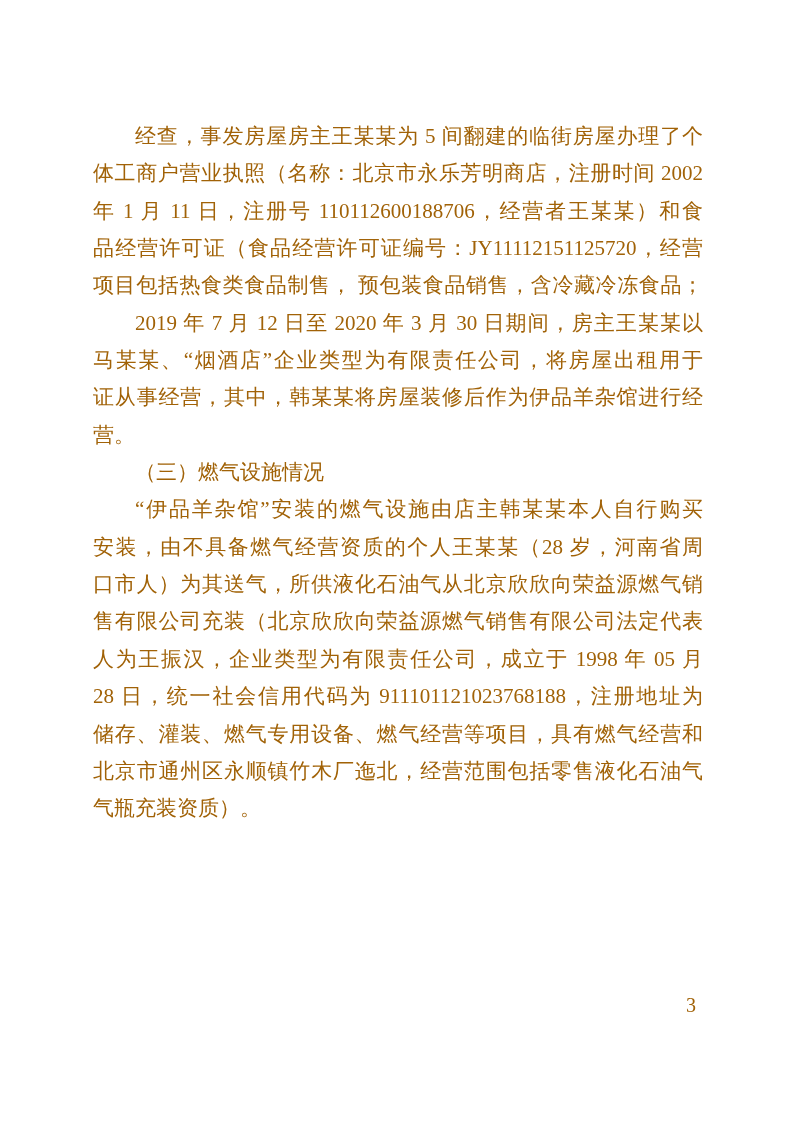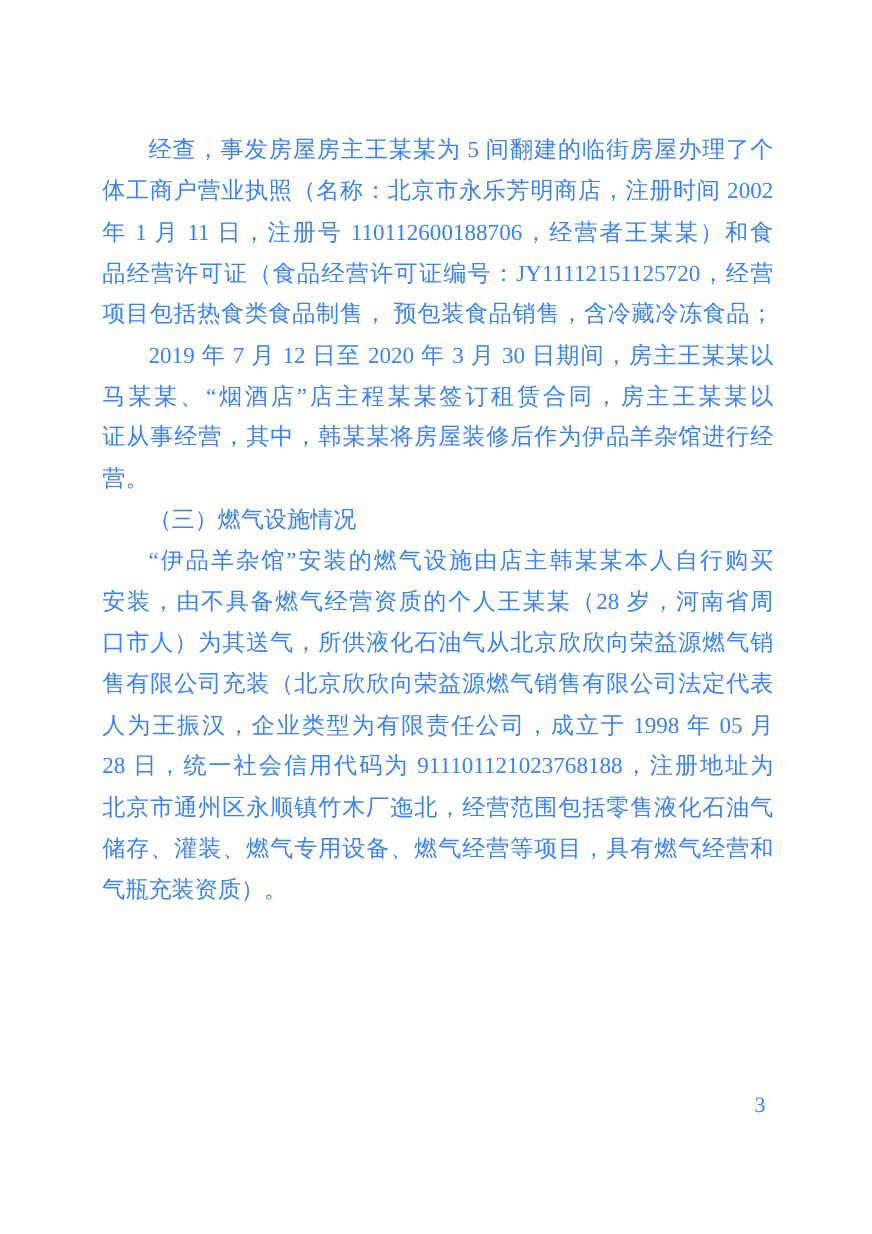--- a/index.html
+++ b/index.html
@@ -7,21 +7,21 @@
     padding: 0;
     background: #e8e8e8;
   }
   .page {
     position: relative;
     width: 793px;
     height: 1122px;
     margin: 0 auto;
     background: #ffffff;
     font-family: "Liberation Serif", "DejaVu Serif", serif;
-    color: #3b82f6;
+    color: #a16207;
     overflow: hidden;
   }
   .textblock {
     position: absolute;
     left: 93px;
     top: 118px;
     width: 610px;
     font-size: 21px;
     line-height: 37.35px;
   }
@@ -58,33 +58,33 @@
   <div class="textblock">
       <div class="paragraph">
         <div class="line first">经查，事发房屋房主王某某为 5 间翻建的临街房屋办理了个</div>
         <div class="line">体工商户营业执照（名称：北京市永乐芳明商店，注册时间 2002</div>
         <div class="line">年 1 月 11 日，注册号 110112600188706，经营者王某某）和食</div>
         <div class="line">品经营许可证（食品经营许可证编号：JY11112151125720，经营</div>
         <div class="line">项目包括热食类食品制售， 预包装食品销售，含冷藏冷冻食品；</div>
       </div>
       <div class="paragraph">
         <div class="line first">2019 年 7 月 12 日至 2020 年 3 月 30 日期间，房主王某某以</div>
-        <div class="line">马某某、“烟酒店”店主程某某签订租赁合同，房主王某某以</div>
+        <div class="line">马某某、“烟酒店”企业类型为有限责任公司，将房屋出租用于</div>
         <div class="line">证从事经营，其中，韩某某将房屋装修后作为伊品羊杂馆进行经</div>
         <div class="line last">营。</div>
       </div>
       <div class="paragraph">
         <div class="line first last">（三）燃气设施情况</div>
       </div>
       <div class="paragraph">
         <div class="line first">“伊品羊杂馆”安装的燃气设施由店主韩某某本人自行购买</div>
         <div class="line">安装，由不具备燃气经营资质的个人王某某（28 岁，河南省周</div>
         <div class="line">口市人）为其送气，所供液化石油气从北京欣欣向荣益源燃气销</div>
         <div class="line">售有限公司充装（北京欣欣向荣益源燃气销售有限公司法定代表</div>
         <div class="line">人为王振汉，企业类型为有限责任公司，成立于 1998 年 05 月</div>
         <div class="line">28 日，统一社会信用代码为 911101121023768188，注册地址为</div>
+        <div class="line">储存、灌装、燃气专用设备、燃气经营等项目，具有燃气经营和</div>
         <div class="line">北京市通州区永顺镇竹木厂迤北，经营范围包括零售液化石油气</div>
-        <div class="line">储存、灌装、燃气专用设备、燃气经营等项目，具有燃气经营和</div>
         <div class="line last">气瓶充装资质）。</div>
       </div>
     </div>
   <div class="pagenum">3</div>
 </div>
 
 </body></html>

